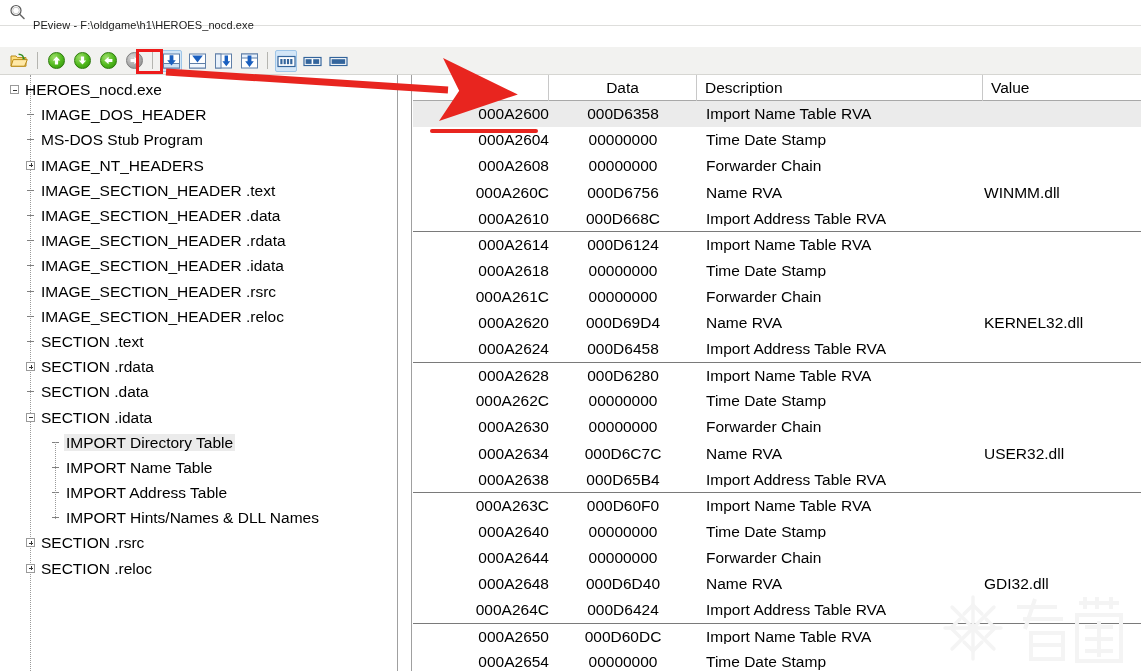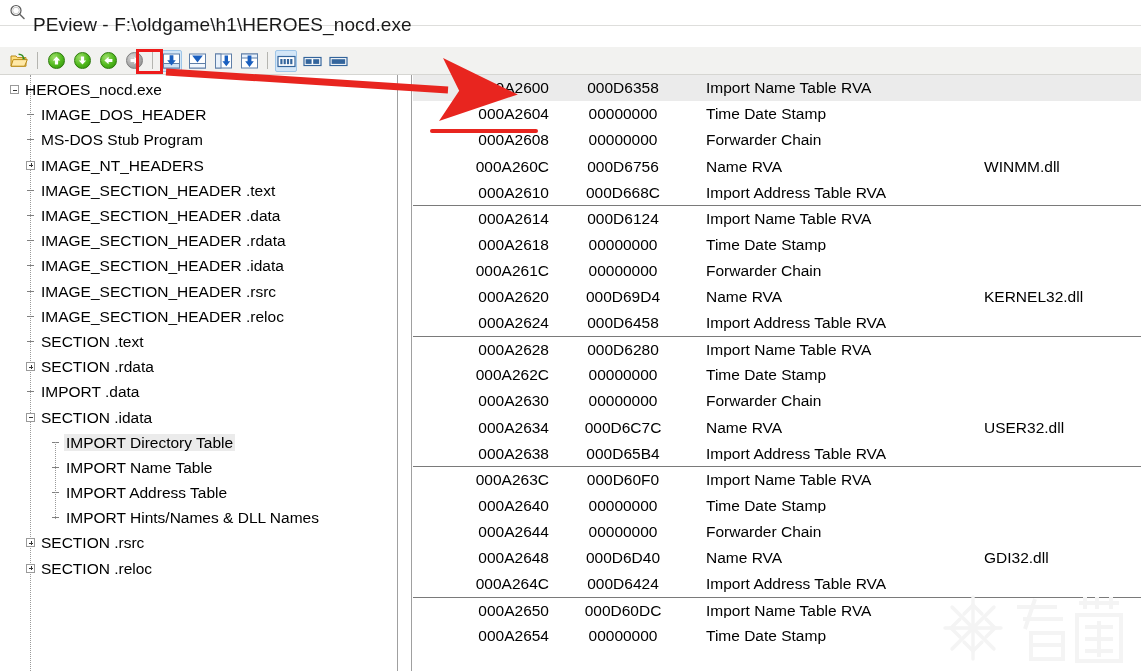--- a/index.html
+++ b/index.html
@@ -38,21 +38,21 @@
   }
   .titlebar .app-icon {
     width: 22px;
     height: 20px;
     margin-left: 7px;
     margin-right: 4px;
     flex: 0 0 auto;
     position: relative;
   }
   .titlebar .title-text {
-    font-size: 19px;
+    font-size: 11px;
     color: #1a1a1a;
     letter-spacing: 0.1px;
     white-space: nowrap;
     margin-top: 24px;
   }
 
   
   .menubar {
     position: absolute;
     left: 0; top: 26px;
@@ -535,21 +535,21 @@
               <span class="label">SECTION .text</span>
             </div>
             <div class="tree-row">
               <span style="display: inline-block; flex: 0 0 auto; width: 26px;"></span>
               <span class="tw plus"></span>
               <span class="label">SECTION .rdata</span>
             </div>
             <div class="tree-row">
               <span style="display: inline-block; flex: 0 0 auto; width: 26px;"></span>
               <span class="dash"></span>
-              <span class="label">IMPORT .data</span>
+              <span class="label">SECTION .data</span>
             </div>
             <div class="tree-row">
               <span style="display: inline-block; flex: 0 0 auto; width: 26px;"></span>
               <span class="tw"></span>
               <span class="label">SECTION .idata</span>
             </div>
             <div class="tree-row selected">
               <span style="display: inline-block; flex: 0 0 auto; width: 51px;"></span>
               <span class="dash"></span>
               <span class="label">IMPORT Directory Table</span>
@@ -580,20 +580,26 @@
               <span class="label">SECTION .reloc</span>
             </div>
           </div>
       <div class="guide2" style="position: absolute; top: 366.8px; height: 77.6px;"></div>
         </div>
     </div>
 
     <div class="splitter"></div>
 
     <div class="list-pane">
+      <div class="lv-header">
+        <div class="hcell c-pfile">pFile</div>
+        <div class="hcell c-data">Data</div>
+        <div class="hcell c-desc">Description</div>
+        <div class="hcell c-value">Value</div>
+      </div>
       <div class="lv-body" id="lv-body">
           <div class="lv-row sel">
             <div class="lv-cell cell-pfile">000A2600</div>
             <div class="lv-cell cell-data">000D6358</div>
             <div class="lv-cell cell-desc">Import Name Table RVA</div>
             <div class="lv-cell cell-value"></div>
           </div>
           <div class="lv-row">
             <div class="lv-cell cell-pfile">000A2604</div>
             <div class="lv-cell cell-data">00000000</div>

